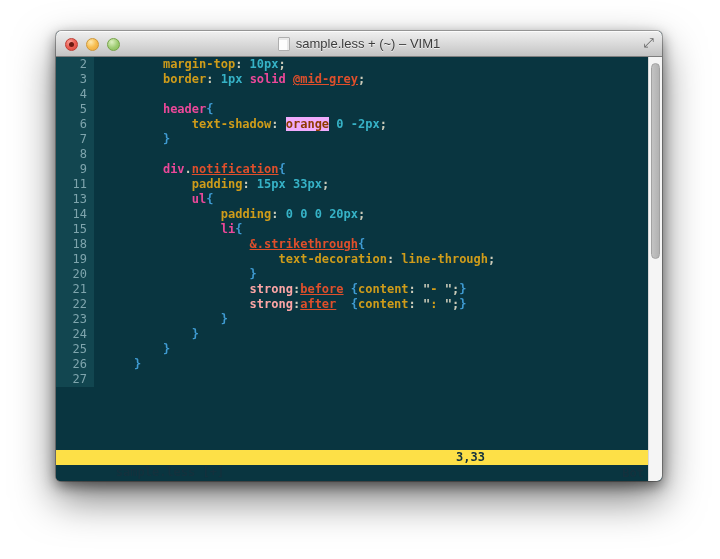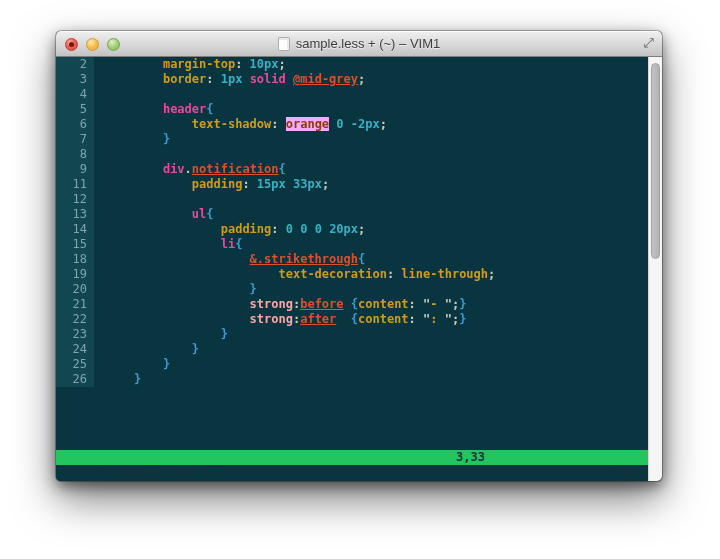--- a/index.html
+++ b/index.html
@@ -52,21 +52,21 @@
   .tok-v  { color: #36b2c6; }
   .tok-e  { color: #ec4899; }
   .tok-g  { color: #fca5a5; }
   .tok-r  { color: #df4f2b; text-decoration: underline; }
   .tok-b  { color: #3f9bd2; }
   .tok-w  { color: #ccccba; }
   .tok-hl { color: #8f3a00; background: #f0abfc; }
 
   
   .statusbar { position: relative; flex: 0 0 15px; height: 15px; line-height: 15px;
-               background: #22c55e; color: #13313d; font-size: 12px; font-weight: bold;
+               background: #fde047; color: #13313d; font-size: 12px; font-weight: bold;
                padding-left: 2px; white-space: pre; }
   .statusbar .pos { position: absolute; left: 400px; top: 0; }
   .statusbar .scrollpos { position: absolute; right: 18px; top: 16px; }
   .modeline { flex: 0 0 16px; height: 16px; line-height: 15px; background: #093540;
               color: #2f80c0; font-size: 12px; font-weight: bold; padding-left: 2px;
               white-space: pre; }
 
   
   .scrollbar { position: absolute; top: 0; right: 0; bottom: 0; width: 14px;
                background: #f5f5f5; border-left: 1px solid #d8d8d8; }
@@ -99,33 +99,33 @@
       <div class="lines" id="code-lines">
           <div class="row"><span class="lnum">2</span><span class="lcode"><span class="tok-w">    </span><span class="tok-p">margin-top</span><span class="tok-w">: </span><span class="tok-v">10px</span><span class="tok-w">;</span></span></div>
           <div class="row"><span class="lnum">3</span><span class="lcode"><span class="tok-w">    </span><span class="tok-p">border</span><span class="tok-w">: </span><span class="tok-v">1px</span><span class="tok-w"> </span><span class="tok-e">solid</span><span class="tok-w"> </span><span class="tok-r">@mid-grey</span><span class="tok-w">;</span></span></div>
           <div class="row"><span class="lnum">4</span><span class="lcode"></span></div>
           <div class="row"><span class="lnum">5</span><span class="lcode"><span class="tok-w">    </span><span class="tok-e">header</span><span class="tok-b">{</span></span></div>
           <div class="row"><span class="lnum">6</span><span class="lcode"><span class="tok-w">        </span><span class="tok-p">text-shadow</span><span class="tok-w">: </span><span class="tok-hl">orange</span><span class="tok-w"> </span><span class="tok-v">0</span><span class="tok-w"> </span><span class="tok-v">-2px</span><span class="tok-w">;</span></span></div>
           <div class="row"><span class="lnum">7</span><span class="lcode"><span class="tok-w">    </span><span class="tok-b">}</span></span></div>
           <div class="row"><span class="lnum">8</span><span class="lcode"></span></div>
           <div class="row"><span class="lnum">9</span><span class="lcode"><span class="tok-w">    </span><span class="tok-e">div</span><span class="tok-w">.</span><span class="tok-r">notification</span><span class="tok-b">{</span></span></div>
           <div class="row"><span class="lnum">11</span><span class="lcode"><span class="tok-w">        </span><span class="tok-p">padding</span><span class="tok-w">: </span><span class="tok-v">15px</span><span class="tok-w"> </span><span class="tok-v">33px</span><span class="tok-w">;</span></span></div>
-          <div class="row"><span class="lnum">12</span><span class="lcode"></span></div>
           <div class="row"><span class="lnum">13</span><span class="lcode"><span class="tok-w">        </span><span class="tok-e">ul</span><span class="tok-b">{</span></span></div>
           <div class="row"><span class="lnum">14</span><span class="lcode"><span class="tok-w">            </span><span class="tok-p">padding</span><span class="tok-w">: </span><span class="tok-v">0</span><span class="tok-w"> </span><span class="tok-v">0</span><span class="tok-w"> </span><span class="tok-v">0</span><span class="tok-w"> </span><span class="tok-v">20px</span><span class="tok-w">;</span></span></div>
           <div class="row"><span class="lnum">15</span><span class="lcode"><span class="tok-w">            </span><span class="tok-e">li</span><span class="tok-b">{</span></span></div>
           <div class="row"><span class="lnum">18</span><span class="lcode"><span class="tok-w">                </span><span class="tok-r">&amp;.strikethrough</span><span class="tok-b">{</span></span></div>
           <div class="row"><span class="lnum">19</span><span class="lcode"><span class="tok-w">                    </span><span class="tok-p">text-decoration</span><span class="tok-w">: </span><span class="tok-p">line-through</span><span class="tok-w">;</span></span></div>
           <div class="row"><span class="lnum">20</span><span class="lcode"><span class="tok-w">                </span><span class="tok-b">}</span></span></div>
           <div class="row"><span class="lnum">21</span><span class="lcode"><span class="tok-w">                </span><span class="tok-g">strong</span><span class="tok-w">:</span><span class="tok-r">before</span><span class="tok-w"> </span><span class="tok-b">{</span><span class="tok-p">content</span><span class="tok-w">: </span><span class="tok-w">"</span><span class="tok-p">- </span><span class="tok-w">"</span><span class="tok-w">;</span><span class="tok-b">}</span></span></div>
           <div class="row"><span class="lnum">22</span><span class="lcode"><span class="tok-w">                </span><span class="tok-g">strong</span><span class="tok-w">:</span><span class="tok-r">after</span><span class="tok-w">  </span><span class="tok-b">{</span><span class="tok-p">content</span><span class="tok-w">: </span><span class="tok-w">"</span><span class="tok-p">: </span><span class="tok-w">"</span><span class="tok-w">;</span><span class="tok-b">}</span></span></div>
           <div class="row"><span class="lnum">23</span><span class="lcode"><span class="tok-w">            </span><span class="tok-b">}</span></span></div>
           <div class="row"><span class="lnum">24</span><span class="lcode"><span class="tok-w">        </span><span class="tok-b">}</span></span></div>
           <div class="row"><span class="lnum">25</span><span class="lcode"><span class="tok-w">    </span><span class="tok-b">}</span></span></div>
           <div class="row"><span class="lnum">26</span><span class="lcode"><span class="tok-b">}</span></span></div>
+          <div class="row"><span class="lnum">27</span><span class="lcode"></span></div>
         </div>
 
       <div class="statusbar">
         <span>sample.less [+]</span>
         <span class="pos">3,33</span>
         <span class="scrollpos">Bot</span>
       </div>
 
       <div class="modeline">
         <span>-- INSERT --</span>

